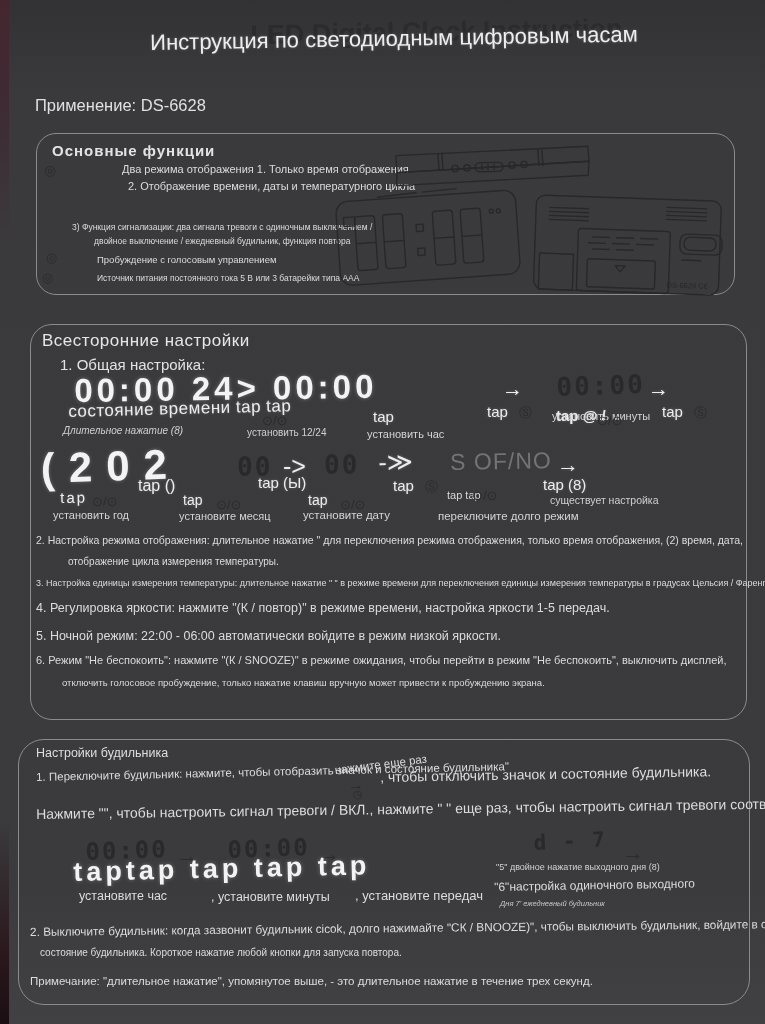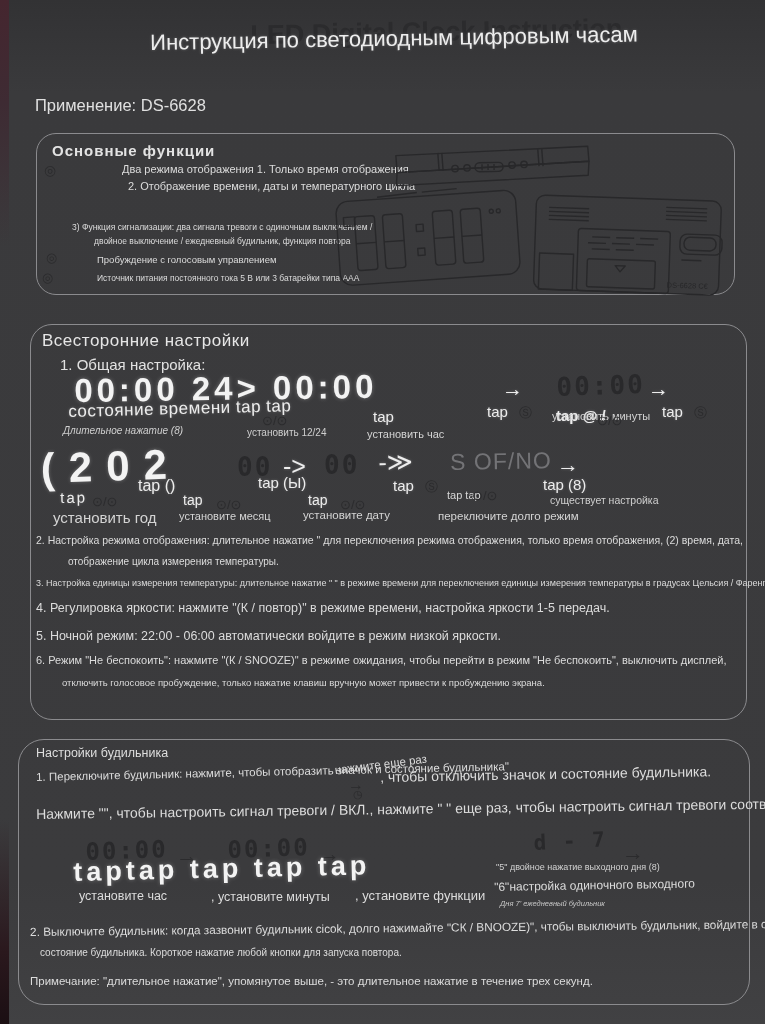--- a/index.html
+++ b/index.html
@@ -152,21 +152,21 @@
   <div class="t bright" style="left:60px;top:489px;font-size:15px;letter-spacing:2px;transform:rotate(-1deg);">tap</div>
   <div class="t bright" style="left:183px;top:492px;font-size:14px;">tap</div>
   <div class="t bright" style="left:308px;top:492px;font-size:14px;">tap</div>
   <div class="t" style="left:447px;top:489px;font-size:11px;color:#d6d6d6;">tap tap</div>
   <div class="t" style="left:550px;top:494px;font-size:10.5px;color:#cfcfcf;">существует настройка</div>
   <div class="t ghost" style="left:92px;top:494px;font-size:13px;">⊙/⊙</div>
   <div class="t ghost" style="left:216px;top:497px;font-size:13px;">⊙/⊙</div>
   <div class="t ghost" style="left:340px;top:497px;font-size:13px;">⊙/⊙</div>
   <div class="t ghost" style="left:472px;top:488px;font-size:13px;">⊙/⊙</div>
 
-  <div class="t" style="left:53px;top:509px;font-size:15px;color:#d4d4d4;">установить год</div>
+  <div class="t" style="left:53px;top:509px;font-size:11px;color:#d4d4d4;">установить год</div>
   <div class="t" style="left:179px;top:510px;font-size:11px;color:#d4d4d4;">установите месяц</div>
   <div class="t" style="left:303px;top:509px;font-size:11.5px;color:#d4d4d4;">установите дату</div>
   <div class="t" style="left:438px;top:510px;font-size:11.5px;color:#d4d4d4;">переключите долго режим</div>
 
   <div class="t" style="left:36px;top:534px;font-size:10.5px;">2. Настройка режима отображения: длительное нажатие " для переключения режима отображения, только время отображения, (2) время, дата,</div>
   <div class="t" style="left:68px;top:556px;font-size:10px;">отображение цикла измерения температуры.</div>
   <div class="t" style="left:36px;top:578px;font-size:9px;">3. Настройка единицы измерения температуры: длительное нажатие " " в режиме времени для переключения единицы измерения температуры в градусах Цельсия / Фаренгейта.</div>
   <div class="t" style="left:36px;top:601px;font-size:12.5px;">4. Регулировка яркости: нажмите "(К / повтор)" в режиме времени, настройка яркости 1-5 передач.</div>
   <div class="t" style="left:36px;top:629px;font-size:12.5px;">5. Ночной режим: 22:00 - 06:00 автоматически войдите в режим низкой яркости.</div>
   <div class="t" style="left:36px;top:654px;font-size:11px;">6. Режим "Не беспокоить": нажмите "(К / SNOOZE)" в режиме ожидания, чтобы перейти в режим "Не беспокоить", выключить дисплей,</div>
@@ -189,20 +189,20 @@
   <div class="t seg" style="left:227px;top:836px;font-size:24px;transform:rotate(-2deg);">00:00</div>
   <div class="t ghost" style="left:318px;top:841px;font-size:22px;">→</div>
   <div class="t seg" style="left:533px;top:831px;font-size:21px;transform:rotate(-3deg);">d - 7</div>
   <div class="t ghost" style="left:622px;top:840px;font-size:22px;">→</div>
 
   <div class="t big" style="left:73px;top:857px;font-size:27px;letter-spacing:4px;transform:rotate(-1.3deg);">taptap tap tap tap</div>
   <div class="t" style="left:496px;top:862px;font-size:9px;color:#d2d2d2;">"5" двойное нажатие выходного дня (8)</div>
 
   <div class="t" style="left:79px;top:889px;font-size:12.5px;">установите час</div>
   <div class="t" style="left:211px;top:890px;font-size:12.5px;">, установите минуты</div>
-  <div class="t" style="left:355px;top:888px;font-size:13px;">, установите функции</div>
+  <div class="t" style="left:355px;top:888px;font-size:13px;">, установите передач</div>
   <div class="t" style="left:494px;top:880px;font-size:12px;transform:rotate(-1deg);">"6"настройка одиночного выходного</div>
   <div class="t it" style="left:500px;top:899px;font-size:7.5px;color:#c8c8c8;">Дня 7' ежедневный будильник</div>
 
   <div class="t" style="left:30px;top:925px;font-size:11.8px;transform:rotate(-.6deg);">2. Выключите будильник: когда зазвонит будильник cicok, долго нажимайте "СК / BNOOZE)", чтобы выключить будильник, войдите в следующее</div>
   <div class="t" style="left:40px;top:947px;font-size:10px;">состояние будильника. Короткое нажатие любой кнопки для запуска повтора.</div>
   <div class="t" style="left:30px;top:975px;font-size:11.5px;">Примечание: "длительное нажатие", упомянутое выше, - это длительное нажатие в течение трех секунд.</div>
 </div>
 
 </body></html>

